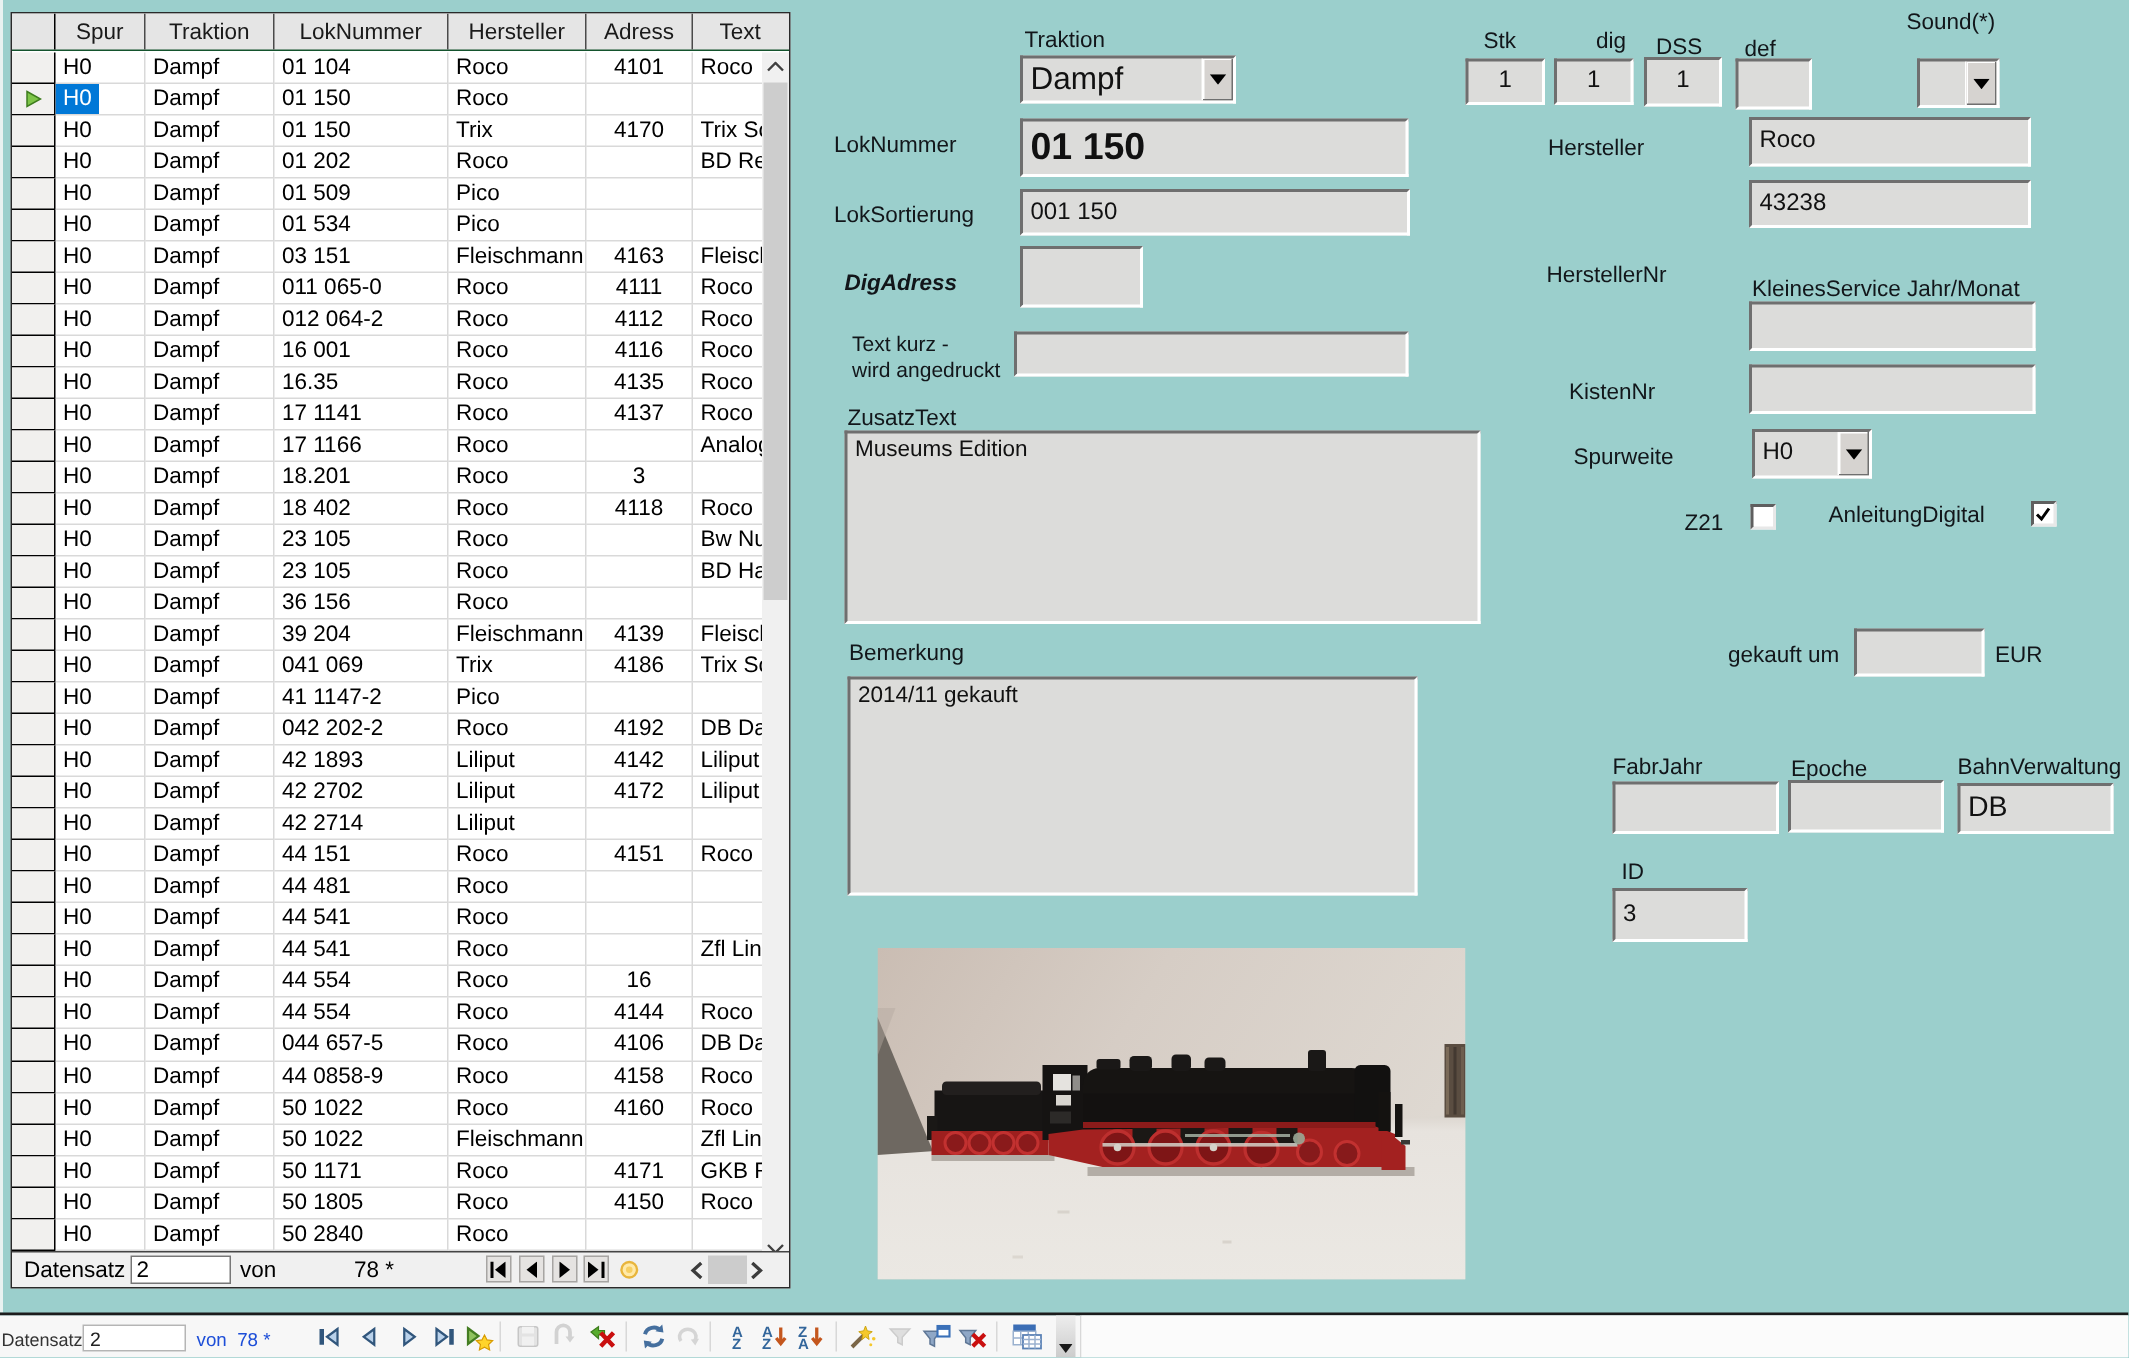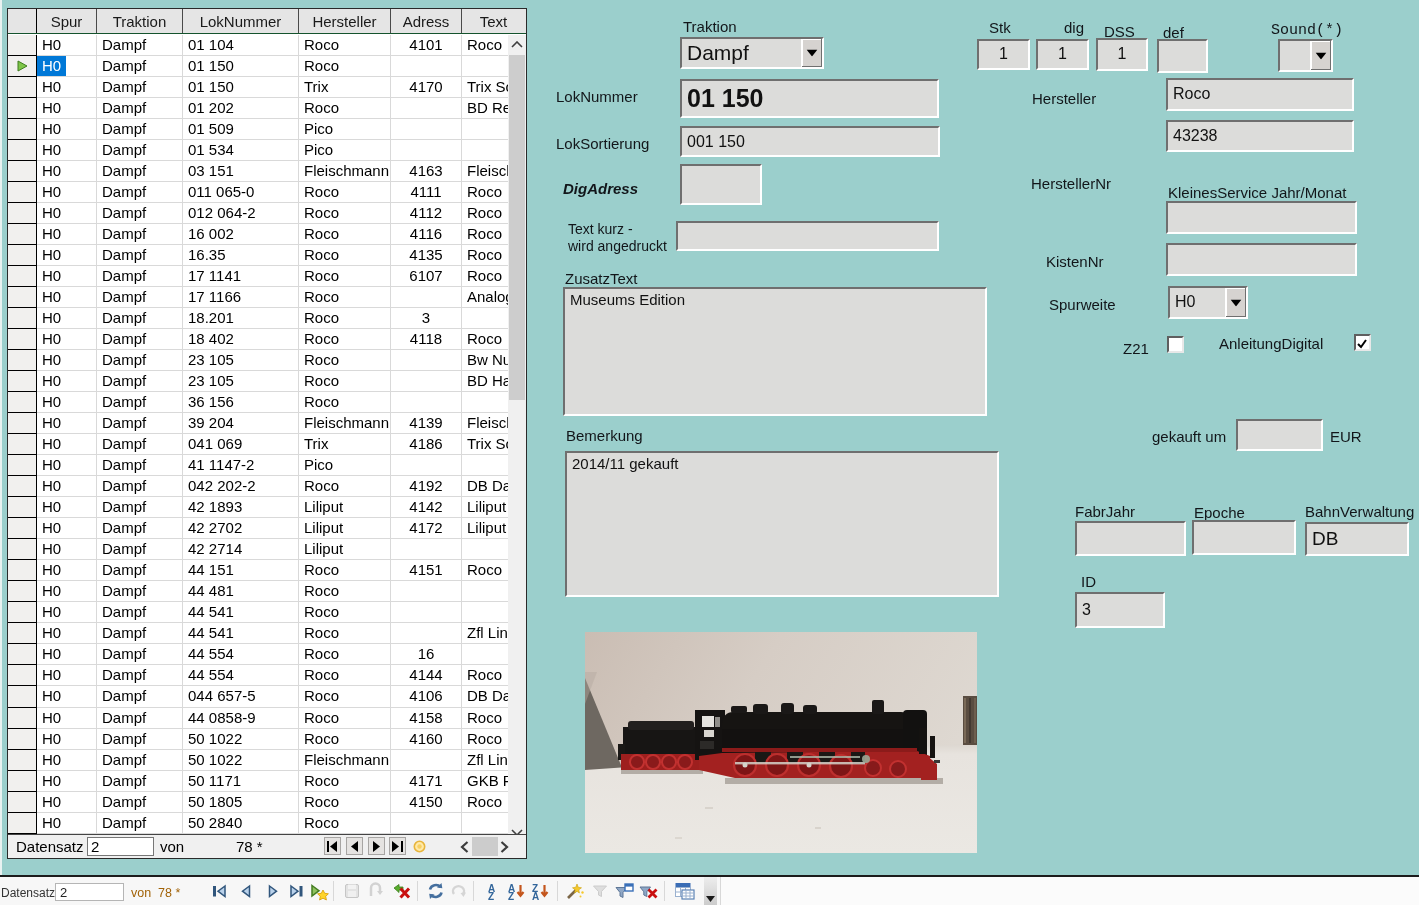--- a/index.html
+++ b/index.html
@@ -125,41 +125,41 @@
         <div class="c c2">Dampf</div>
         <div class="c c3">012 064-2</div>
         <div class="c c4">Roco</div>
         <div class="c c5">4112</div>
         <div class="c c6">Roco</div>
       </div>
 <div class="r">
         <div class="c0"></div>
         <div class="c c1">H0</div>
         <div class="c c2">Dampf</div>
-        <div class="c c3">16 002</div>
+        <div class="c c3">16 001</div>
         <div class="c c4">Roco</div>
         <div class="c c5">4116</div>
         <div class="c c6">Roco</div>
       </div>
 <div class="r">
         <div class="c0"></div>
         <div class="c c1">H0</div>
         <div class="c c2">Dampf</div>
         <div class="c c3">16.35</div>
         <div class="c c4">Roco</div>
         <div class="c c5">4135</div>
         <div class="c c6">Roco</div>
       </div>
 <div class="r">
         <div class="c0"></div>
         <div class="c c1">H0</div>
         <div class="c c2">Dampf</div>
         <div class="c c3">17 1141</div>
         <div class="c c4">Roco</div>
-        <div class="c c5">6107</div>
+        <div class="c c5">4137</div>
         <div class="c c6">Roco</div>
       </div>
 <div class="r">
         <div class="c0"></div>
         <div class="c c1">H0</div>
         <div class="c c2">Dampf</div>
         <div class="c c3">17 1166</div>
         <div class="c c4">Roco</div>
         <div class="c c5"></div>
         <div class="c c6">Analog</div>
@@ -442,26 +442,26 @@
 <div class="fld" style="left:680px;top:79px;width:259px;height:39px;font-size:25px;font-weight:bold;line-height:34px">01 150</div>
 <div class="lbl" style="left:556px;top:135px;">LokSortierung</div>
 <div class="fld" style="left:680px;top:126px;width:260px;height:31px;line-height:27px">001 150</div>
 <div class="lbl" style="left:563px;top:180px;font-weight:bold;font-style:italic">DigAdress</div>
 <div class="fld" style="left:680px;top:164px;width:82px;height:41px;"></div>
 <div class="lbl" style="left:568px;top:221px;font-size:14px;line-height:17px">Text kurz -<br>wird angedruckt</div>
 <div class="fld" style="left:676px;top:221px;width:263px;height:30px;"></div>
 <div class="lbl" style="left:565px;top:270px;">ZusatzText</div>
 <div class="fld" style="left:563px;top:287px;width:424px;height:129px;font-size:15px;line-height:18px;padding-top:2px">Museums Edition</div>
 <div class="lbl" style="left:566px;top:427px;">Bemerkung</div>
-<div class="fld" style="left:565px;top:451px;width:434px;height:146px;font-size:15px;line-height:18px;padding-top:2px">2014/11 gekauft</div>
+<div class="fld" style="left:565px;top:451px;width:380px;height:146px;font-size:15px;line-height:18px;padding-top:2px">2014/11 gekauft</div>
 <div class="lbl" style="left:989px;top:19px;">Stk</div>
 <div class="lbl" style="left:1048px;top:19px;margin-left:16px;">dig</div>
 <div class="lbl" style="left:1104px;top:23px;">DSS</div>
 <div class="lbl" style="left:1163px;top:24px;">def</div>
-<div class="lbl" style="left:1271px;top:22px;font-family:Liberation Mono, monospace;">Sound(*)</div>
+<div class="lbl" style="left:1271px;top:6px;">Sound(*)</div>
 <div class="fld" style="left:977px;top:39px;width:53px;height:31px;text-align:center;padding-left:0;line-height:26px">1</div>
 <div class="fld" style="left:1036px;top:39px;width:53px;height:31px;text-align:center;padding-left:0;line-height:26px">1</div>
 <div class="fld" style="left:1096px;top:38px;width:52px;height:33px;text-align:center;padding-left:0;line-height:28px">1</div>
 <div class="fld" style="left:1157px;top:39px;width:51px;height:34px;"></div>
 <div class="fld combo" style="left:1278px;top:39px;width:55px;height:33px;">
     <div class="btn">
       <svg width="11" height="7">
         <path d="M0 0 L11 0 L5.5 7 Z" fill="#000"></path>
       </svg>
     </div>
@@ -576,21 +576,21 @@
 <rect x="119" y="98" width="10" height="7" fill="#d8d5cf"></rect>
 
 <rect x="120" y="175" width="8" height="2" fill="#d8d3cc"></rect>
 <rect x="230" y="195" width="6" height="2" fill="#d8d3cc"></rect>
 <rect x="90" y="205" width="7" height="2" fill="#dcd7d0"></rect>
 </svg>
 <div id="blackline"></div>
 <div id="btoolbar">
     <span style="position:absolute;left:1px;top:9px;font-size:12px;color:#333">Datensatz</span>
     <div style="position:absolute;left:55px;top:6px;width:69px;height:18px;background:#fff;border:1px solid #b5b5b5;font-size:13px;color:#222;padding:1px 0 0 4px">2</div>
-    <span style="position:absolute;left:131px;top:9px;font-size:12.5px;color:#a16207">von&nbsp;&nbsp;78 *</span>
+    <span style="position:absolute;left:131px;top:9px;font-size:12.5px;color:#1d4ed8">von&nbsp;&nbsp;78 *</span>
     <div style="position:absolute;left:211px;top:5px;width:20px;height:18px"><svg width="18" height="18">
         <rect x="2" y="4" width="3" height="10.5" fill="#31567c"></rect>
         <path d="M14 4 L7 9.2 L14 14.5 Z" fill="#b9d1ea" stroke="#31567c" stroke-width="1.5"></path>
       </svg></div>
     <div style="position:absolute;left:237px;top:5px;width:20px;height:18px"><svg width="18" height="18">
         <path d="M12.5 4 L5.5 9.2 L12.5 14.5 Z" fill="#b9d1ea" stroke="#31567c" stroke-width="1.5"></path>
       </svg></div>
     <div style="position:absolute;left:264px;top:5px;width:20px;height:18px"><svg width="18" height="18">
         <path d="M5.5 4 L12.5 9.2 L5.5 14.5 Z" fill="#b9d1ea" stroke="#31567c" stroke-width="1.5"></path>
       </svg></div>

